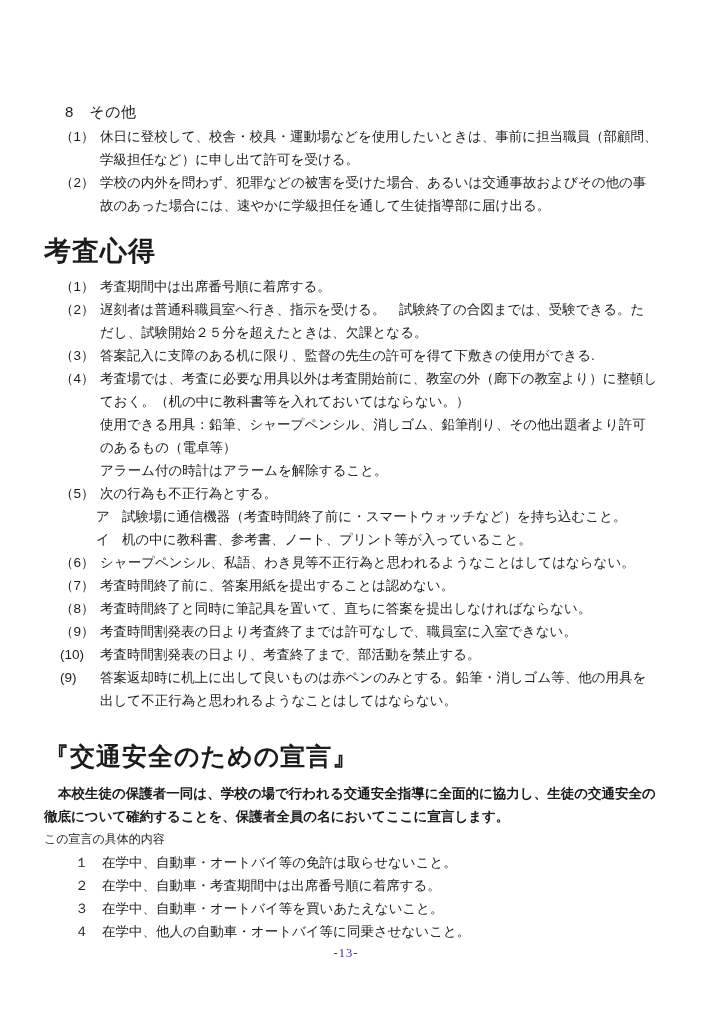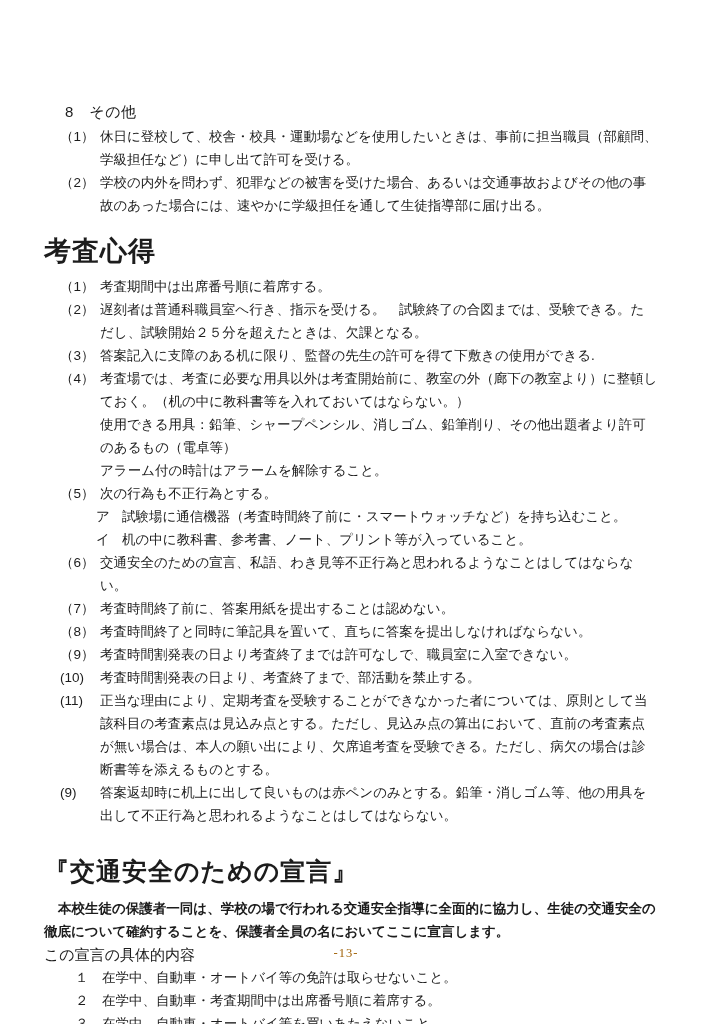--- a/index.html
+++ b/index.html
@@ -29,30 +29,30 @@
   .item .num { flex:0 0 40px; white-space:pre; }
   .item .txt { flex:1; }
 
   .item.cont { padding-left:40px; }      
   .item.sub  { padding-left:36px; }      
   .item.sub .num { flex:0 0 26px; }
 
   .decl-para {
     font-size:13.5px; line-height:23px; text-indent:14px; margin-top:2px;font-weight:bold;
   }
-  .decl-sub { font-size:15px; line-height:23px; }
+  .decl-sub { font-size:12px; line-height:23px; }
 
   .decl-list { margin-left:31px; }
   .decl-list .num { flex:0 0 27px; }
 
   .page-number {
     position:absolute; left:0; right:0; top:946px;
     text-align:center;
     font-family:"Liberation Serif","DejaVu Serif",serif;
-    font-size:12.5px; color:#a16207; letter-spacing:1px;
+    font-size:12.5px; color:#4c1d95; letter-spacing:1px;
   }
 </style>
 </head>
 <body>
 
 <div class="page">
   <div class="content">
 
     <section>
       <h3 class="h-small">8　その他</h3>
@@ -100,41 +100,37 @@
         <div class="item sub">
           <span class="num">ア</span>
           <span class="txt">試験場に通信機器（考査時間終了前に・スマートウォッチなど）を持ち込むこと。</span>
         </div>
         <div class="item sub">
           <span class="num">イ</span>
           <span class="txt">机の中に教科書、参考書、ノート、プリント等が入っていること。</span>
         </div>
         <div class="item">
           <span class="num">（6）</span>
-          <span class="txt">交通安全のための宣言、私語、わき見等不正行為と思われるようなことはしてはならない。</span>
+          <span class="txt">シャープペンシル、私語、わき見等不正行為と思われるようなことはしてはならない。</span>
         </div>
         <div class="item">
           <span class="num">（7）</span>
           <span class="txt">考査時間終了前に、答案用紙を提出することは認めない。</span>
         </div>
         <div class="item">
           <span class="num">（8）</span>
           <span class="txt">考査時間終了と同時に筆記具を置いて、直ちに答案を提出しなければならない。</span>
         </div>
         <div class="item">
           <span class="num">（9）</span>
           <span class="txt">考査時間割発表の日より考査終了までは許可なしで、職員室に入室できない。</span>
         </div>
         <div class="item">
           <span class="num">(10) </span>
           <span class="txt">考査時間割発表の日より、考査終了まで、部活動を禁止する。</span>
-        </div>
-        <div class="item">
-          <span class="num">(11) </span>
-          <span class="txt">正当な理由により、定期考査を受験することができなかった者については、原則として当該科目の考査素点は見込み点とする。ただし、見込み点の算出において、直前の考査素点が無い場合は、本人の願い出により、欠席追考査を受験できる。ただし、病欠の場合は診断書等を添えるものとする。</span>
         </div>
         <div class="item">
           <span class="num">(9) </span>
           <span class="txt">答案返却時に机上に出して良いものは赤ペンのみとする。鉛筆・消しゴム等、他の用具を出して不正行為と思われるようなことはしてはならない。</span>
         </div>
       </div>
     </section>
 
     <section>
       <h1 class="h-large decl">『交通安全のための宣言』</h1>

